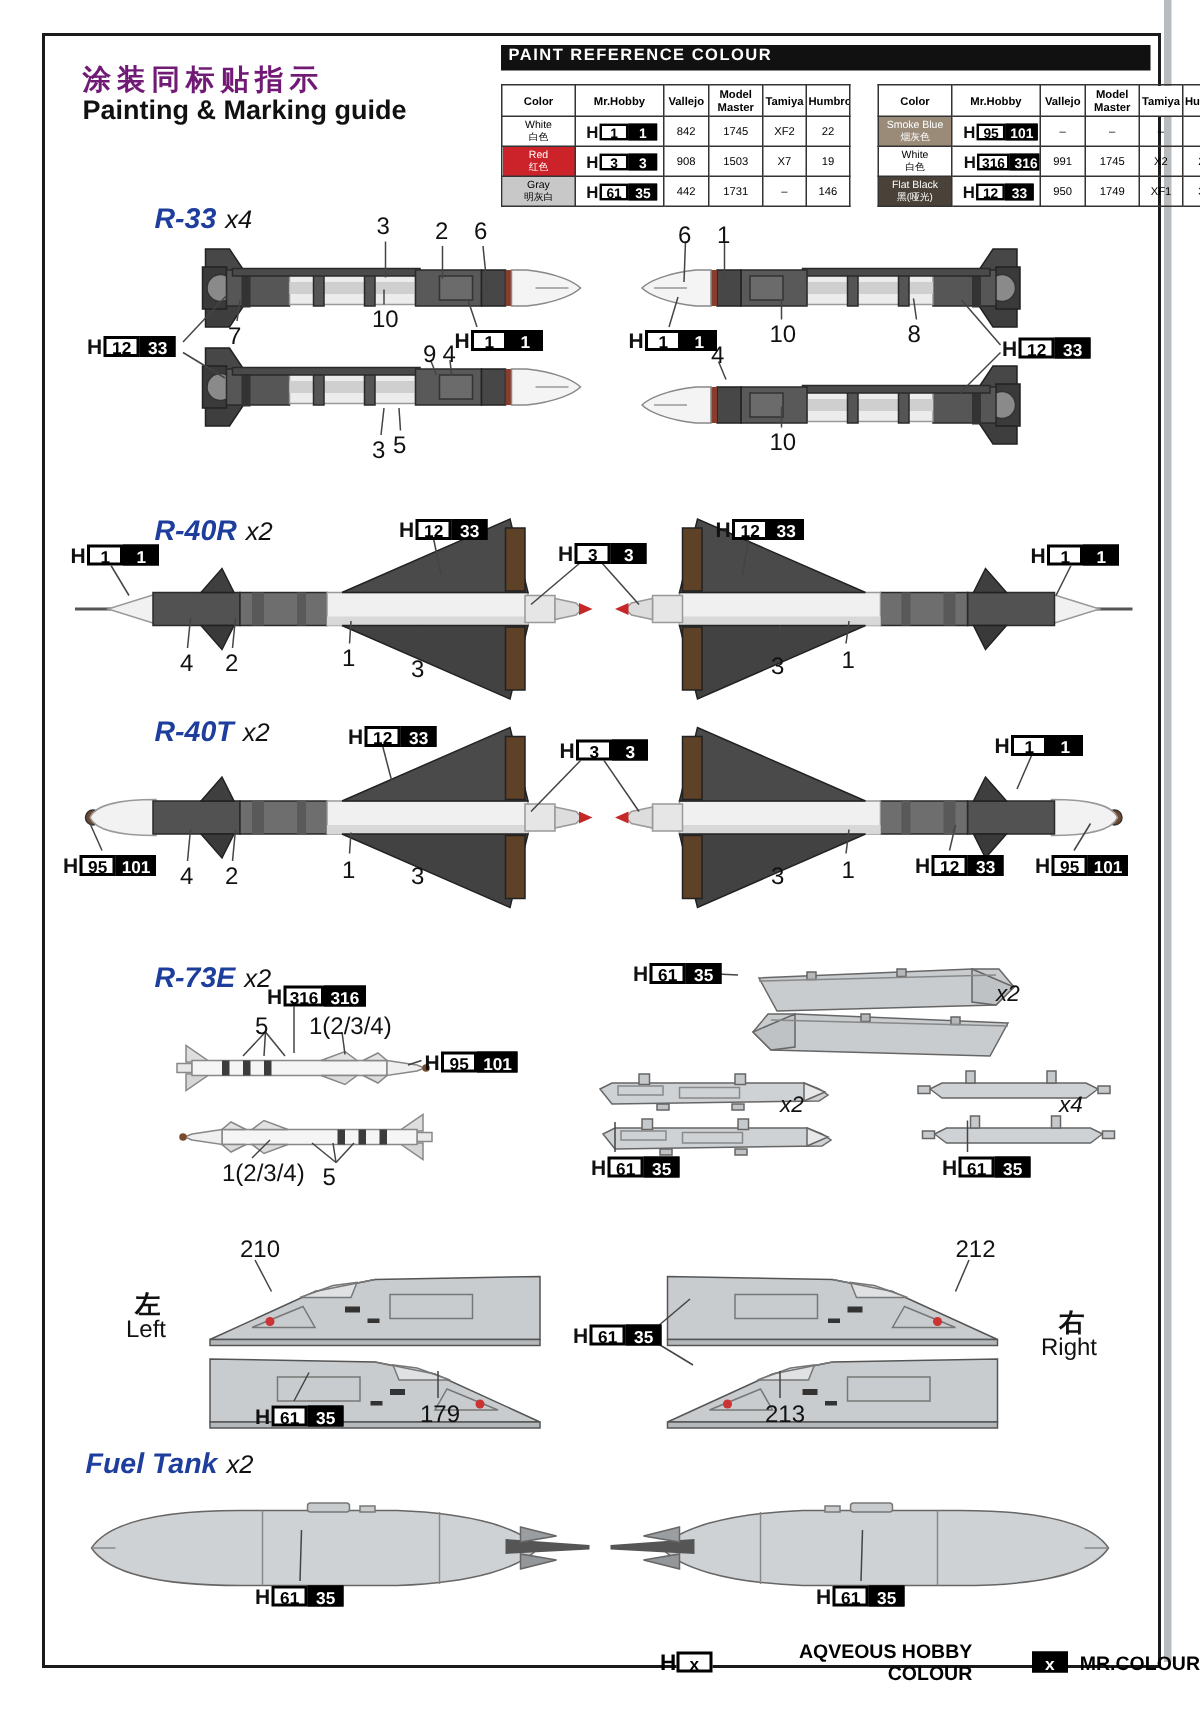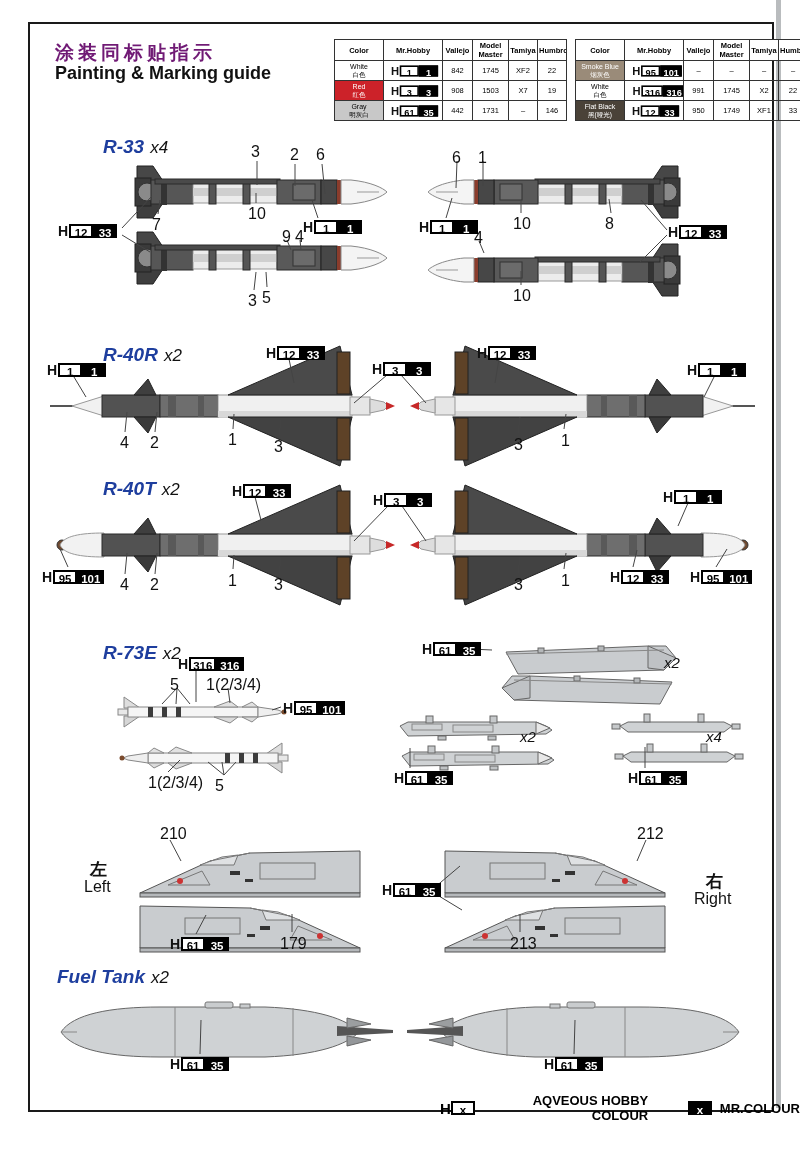--- a/index.html
+++ b/index.html
@@ -21,21 +21,21 @@
   .bx{display:inline-block;min-width:24px;height:14px;line-height:14px;text-align:center;
       font-size:11.5px;font-weight:bold;padding:0 2px;box-sizing:border-box;}
   .bx.a{background:#fff;border:2px solid #000;color:#000;}
   .bx.b{background:#000;color:#fff;border:2px solid #000;}
   .art{position:absolute;z-index:1;}
   #leader-overlay{position:absolute;left:0;top:0;z-index:3;pointer-events:none;}
   
   .ptable{position:absolute;left:334px;top:30px;width:433px;z-index:2;}
   .pt-title{background:#111;color:#fff;font-size:11px;font-weight:bold;
             padding:2px 5px;height:13px;line-height:11px;letter-spacing:1px;}
-  .pt-body{display:flex;gap:8px;margin-top:9px;}
+  .pt-body{display:flex;gap:18px;margin-top:9px;}
   table.pt{border-collapse:collapse;width:214px;table-layout:fixed;}
   table.pt th,table.pt td{border:1px solid #333;font-size:7.5px;text-align:center;
             padding:1px 1px;overflow:hidden;}
   table.pt th{font-weight:bold;height:15px;background:#fff;}
   table.pt td{height:17px;}
   .cw-color{width:46px;} .cw-hobby{width:56px;} .cw-val{width:27px;}
   .cw-mm{width:33px;} .cw-tam{width:26px;} .cw-hum{width:26px;}
   .pt-colorcell .l1{display:block;font-size:7px;line-height:8px;}
   .pt-colorcell .l2{display:block;font-size:6.5px;line-height:8px;}
   .chip.tchip{position:static;display:inline-flex;transform:scale(0.8);transform-origin:center;}
@@ -162,20 +162,21 @@
         <rect x="-8" y="14" width="8" height="5" fill="#c6c9cb" stroke="#666"></rect>
         <rect x="112" y="14" width="8" height="5" fill="#c6c9cb" stroke="#666"></rect>
       </g>
     </defs>
   </svg>
 
   <div class="hdr-cn">涂装同标贴指示</div>
   <div class="hdr-en">Painting &amp; Marking guide</div>
 
   <div class="ptable">
+    <div class="pt-title">PAINT  REFERENCE COLOUR</div>
     <div class="pt-body">
       <table class="pt">
         <tbody>
             <tr>
           <th class="cw-color">Color</th>
           <th class="cw-hobby">Mr.Hobby</th>
           <th class="cw-val">Vallejo</th>
           <th class="cw-mm">Model Master</th>
           <th class="cw-tam">Tamiya</th>
           <th class="cw-hum">Humbrol</th>

